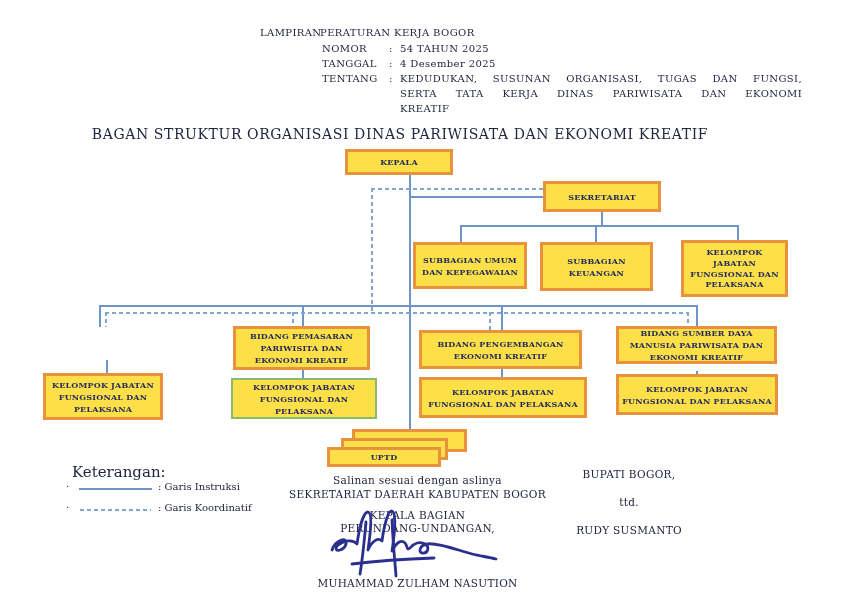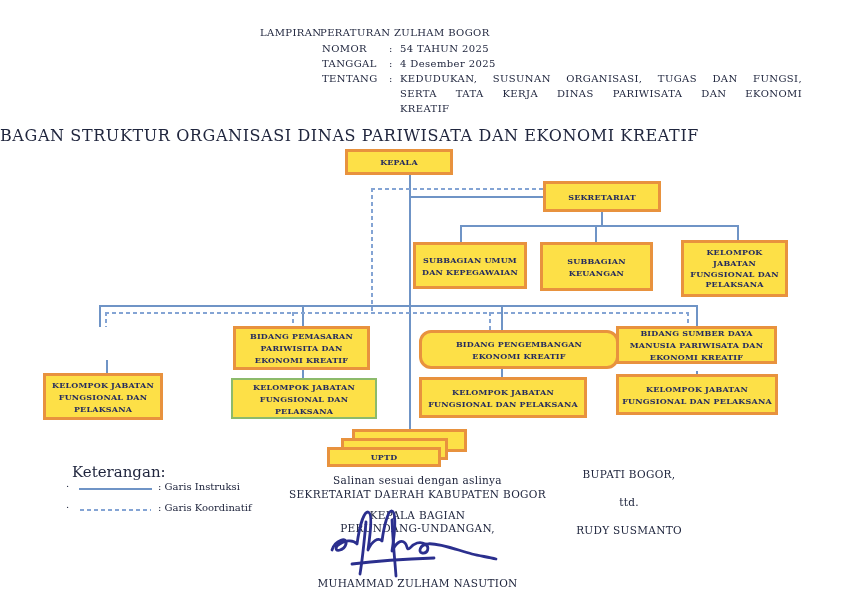--- a/index.html
+++ b/index.html
@@ -6,21 +6,21 @@
   .page{
     position:relative;width:842px;height:595px;background:#ffffff;
     font-family:"DejaVu Serif", serif;color:#20263e;overflow:hidden;
     margin:0 auto;
   }
   .abs{position:absolute;}
   
   .hd{font-size:10px;letter-spacing:.4px;white-space:nowrap;}
   .hd-just{white-space:normal;text-align:justify;text-align-last:justify;}
   
-  .title{left:0;top:126px;width:800px;font-size:16px;letter-spacing:.6px;}
+  .title{left:0;top:126px;width:800px;text-align:center;font-size:14px;letter-spacing:.6px;}
   
   .obox,.gbox{
     position:absolute;background:#fde047;display:flex;align-items:center;justify-content:center;
     text-align:center;font-size:8px;font-weight:bold;letter-spacing:.2px;color:#262c5e;
     white-space:pre-line;line-height:1.5;box-sizing:border-box;z-index:5;
   }
   .obox{border:3px solid #E8923E;}
   .gbox{border:2.5px solid #8CBA6B;}
   
   .hline{position:absolute;height:2px;background:#6f94c6;z-index:1;}
@@ -41,21 +41,21 @@
   .uptd-mid{z-index:7;}
   .uptd-front{z-index:8;}
   .sig-svg{z-index:9;}
 </style>
 </head>
 <body>
 
 <div class="page">
 
   <div class="abs hd" style="left:260px;top:27px;">LAMPIRAN</div>
-  <div class="abs hd" style="left:320px;top:27px;">PERATURAN ZULHAM BOGOR</div>
+  <div class="abs hd" style="left:320px;top:27px;">PERATURAN KERJA BOGOR</div>
 
   <div class="abs hd" style="left:322px;top:43px;">NOMOR</div>
   <div class="abs hd" style="left:389px;top:43px;">:</div>
   <div class="abs hd" style="left:400px;top:43px;">54 TAHUN 2025</div>
 
   <div class="abs hd" style="left:322px;top:58px;text-align:right;">TANGGAL</div>
   <div class="abs hd" style="left:389px;top:58px;">:</div>
   <div class="abs hd" style="left:400px;top:58px;">4 Desember 2025</div>
 
   <div class="abs hd" style="left:322px;top:73px;">TENTANG</div>
@@ -122,21 +122,21 @@
     <span>BIDANG PEMASARAN
 PARIWISITA DAN
 EKONOMI KREATIF</span>
   </div>
   <div class="gbox" style="left:231px;top:378px;width:146px;height:41px;">
     <span>KELOMPOK JABATAN
 FUNGSIONAL DAN
 PELAKSANA</span>
   </div>
 
-  <div class="obox" style="left:419px;top:330px;width:200px;height:39px;border-radius:12px;">
+  <div class="obox" style="left:419px;top:330px;width:163px;height:39px;">
     <span>BIDANG PENGEMBANGAN
 EKONOMI KREATIF</span>
   </div>
   <div class="obox" style="left:419px;top:377px;width:168px;height:41px;">
     <span>KELOMPOK JABATAN
 FUNGSIONAL DAN PELAKSANA</span>
   </div>
 
   <div class="obox" style="left:616px;top:326px;width:161px;height:38px;">
     <span>BIDANG SUMBER DAYA

